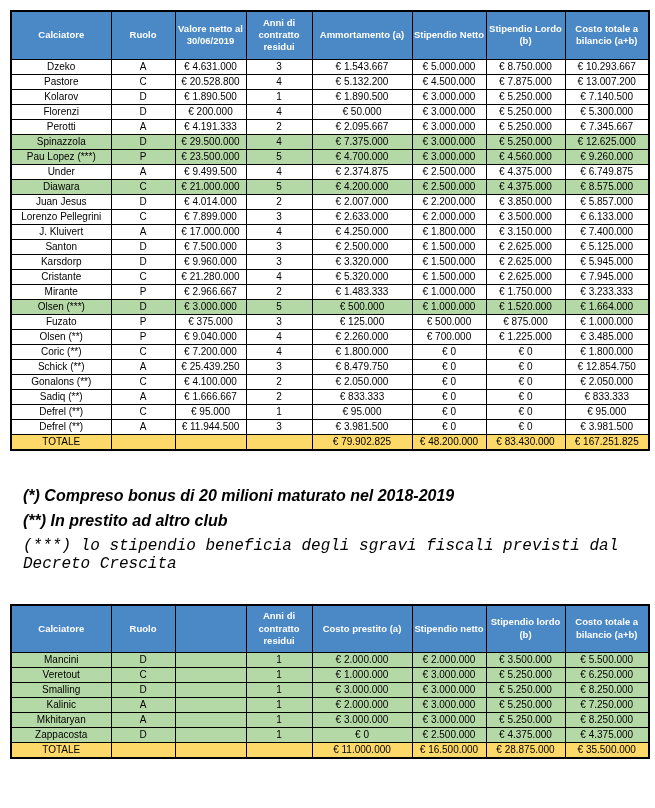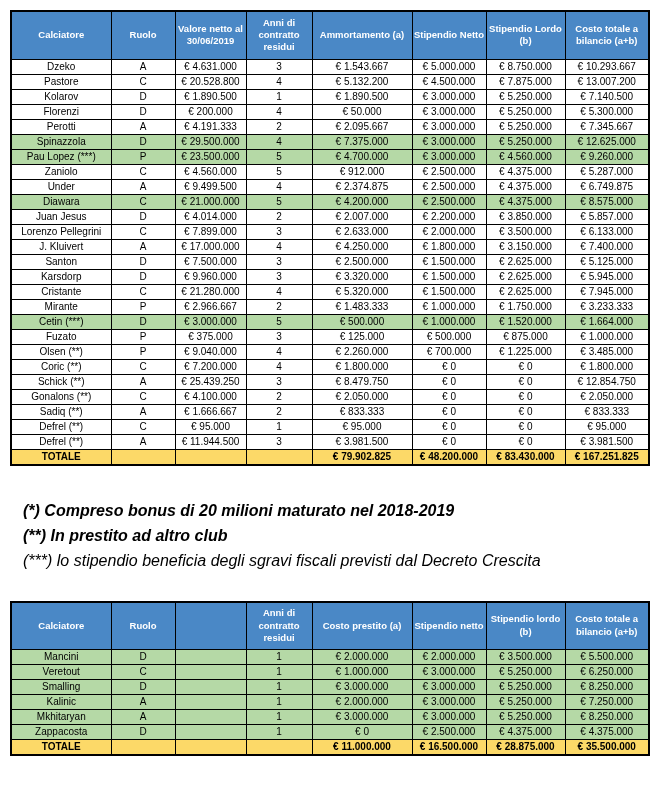--- a/index.html
+++ b/index.html
@@ -55,30 +55,30 @@
     text-align: center;
     vertical-align: middle;
     padding: 0 2px;
     white-space: nowrap;
     overflow: hidden;
     background: #ffffff;
   }
   tr.hl td { background: var(--highlight-green); }
   tr.total td {
     background: var(--total-yellow);
-    font-weight: bold;
+    font-weight: normal;
   }
 
   .notes {
     margin: 36px 0 0 13px;
     font-style: italic;
     font-size: 16px;
   }
   .notes p { margin: 0 0 7px 0; font-weight: bold; }
-  .notes p.light { font-weight: normal; }
+  .notes p.light { font-weight: normal; font-family: Liberation Mono, monospace; }
 
   .t2-gap { height: 24px; }
 </style>
 </head>
 <body>
 
 <div class="wrap">
 
   <table class="squad" id="table1">
     <colgroup>
@@ -168,30 +168,20 @@
           <td>Pau Lopez (***)</td>
           <td>P</td>
           <td>€ 23.500.000</td>
           <td>5</td>
           <td>€ 4.700.000</td>
           <td>€ 3.000.000</td>
           <td>€ 4.560.000</td>
           <td>€ 9.260.000</td>
         </tr>
         <tr>
-          <td>Zaniolo</td>
-          <td>C</td>
-          <td>€ 4.560.000</td>
-          <td>5</td>
-          <td>€ 912.000</td>
-          <td>€ 2.500.000</td>
-          <td>€ 4.375.000</td>
-          <td>€ 5.287.000</td>
-        </tr>
-        <tr>
           <td>Under</td>
           <td>A</td>
           <td>€ 9.499.500</td>
           <td>4</td>
           <td>€ 2.374.875</td>
           <td>€ 2.500.000</td>
           <td>€ 4.375.000</td>
           <td>€ 6.749.875</td>
         </tr>
         <tr class="hl">
@@ -268,21 +258,21 @@
           <td>Mirante</td>
           <td>P</td>
           <td>€ 2.966.667</td>
           <td>2</td>
           <td>€ 1.483.333</td>
           <td>€ 1.000.000</td>
           <td>€ 1.750.000</td>
           <td>€ 3.233.333</td>
         </tr>
         <tr class="hl">
-          <td>Cetin (***)</td>
+          <td>Olsen (***)</td>
           <td>D</td>
           <td>€ 3.000.000</td>
           <td>5</td>
           <td>€ 500.000</td>
           <td>€ 1.000.000</td>
           <td>€ 1.520.000</td>
           <td>€ 1.664.000</td>
         </tr>
         <tr>
           <td>Fuzato</td>

